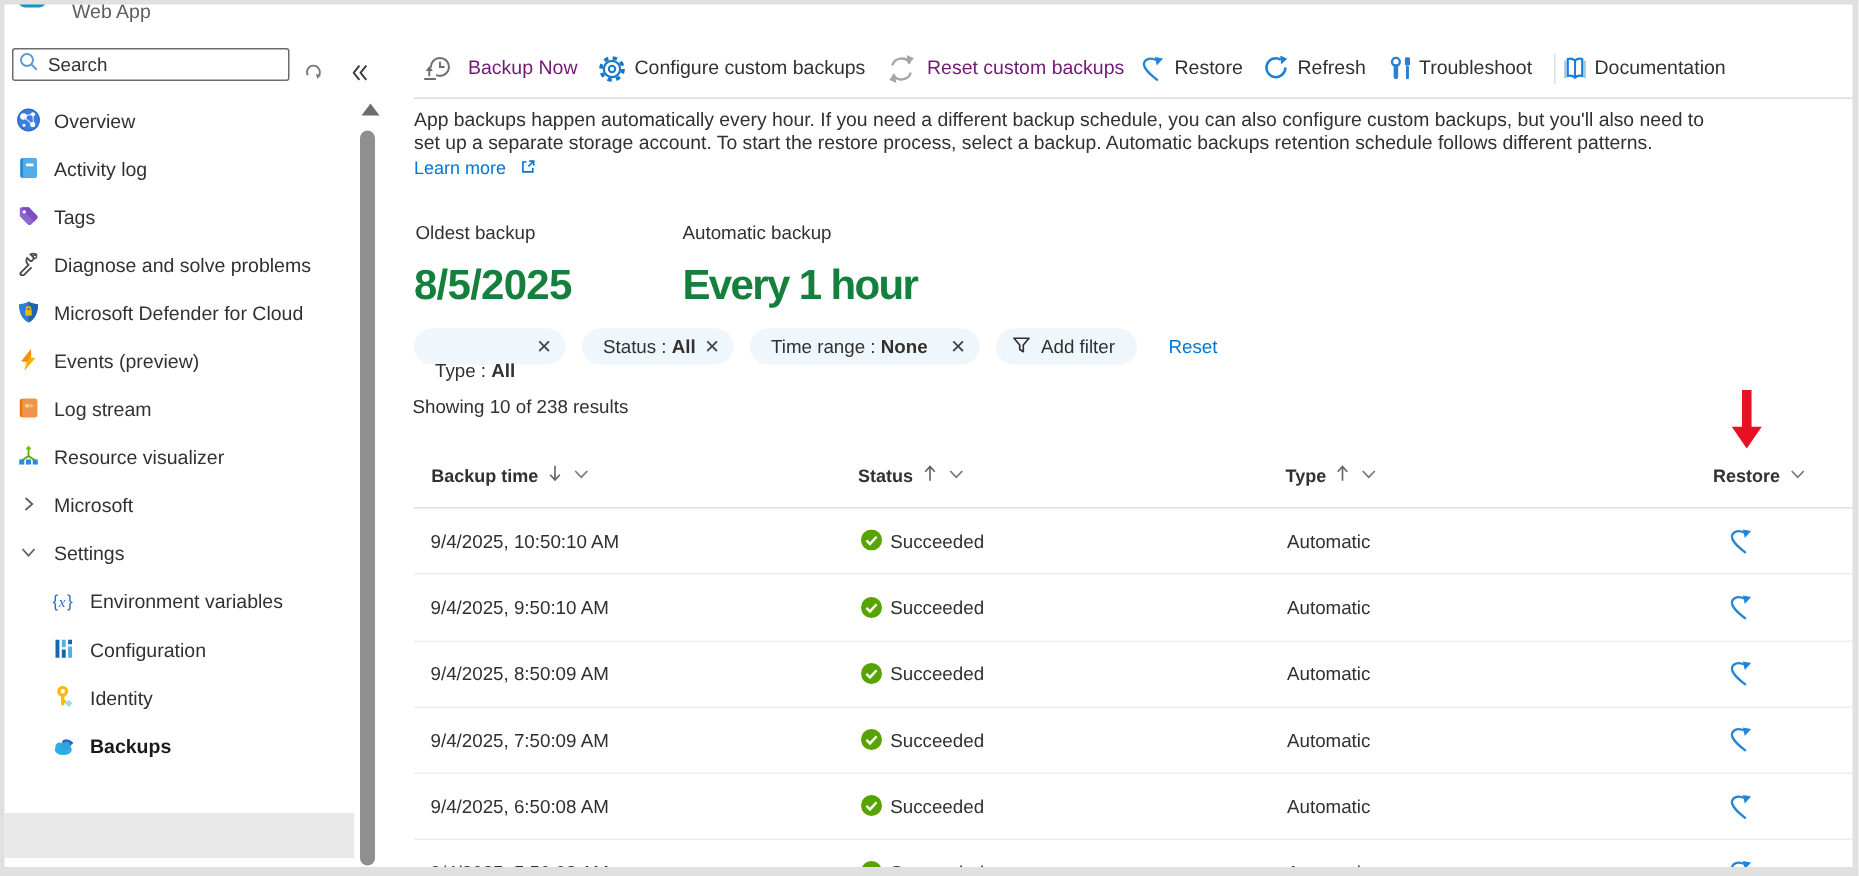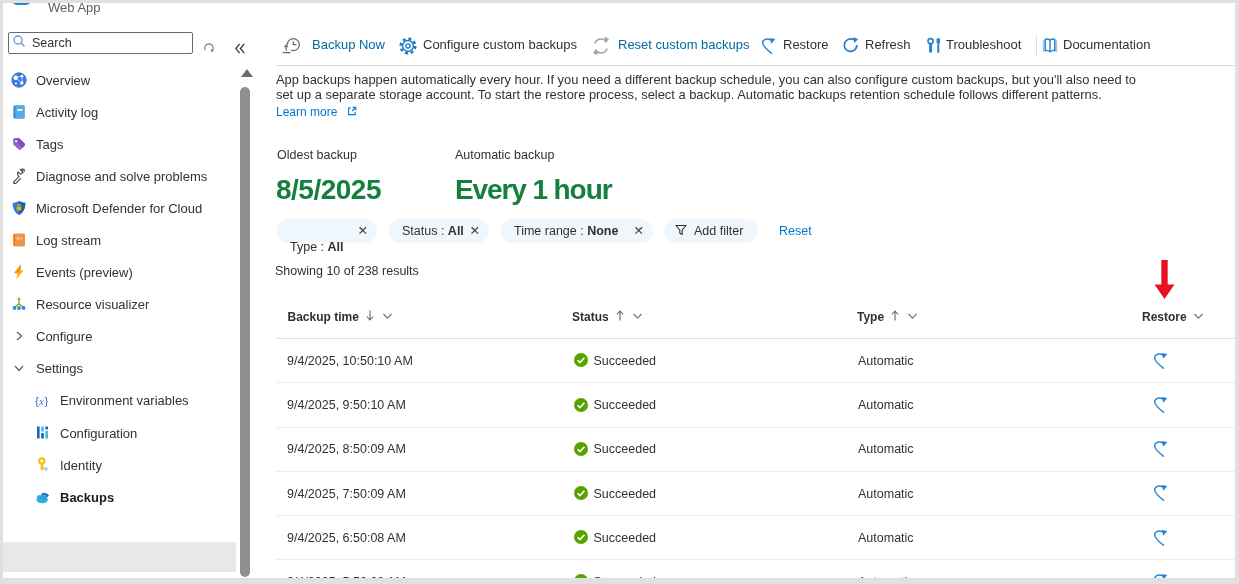--- a/index.html
+++ b/index.html
@@ -2,21 +2,21 @@
 <html><head>
 <meta charset="utf-8">
 <style>
 * { margin:0; padding:0; box-sizing:border-box; }
 html,body { width:1239px; height:584px; overflow:hidden; }
 body { background:#e0e0e0; font-family:"Liberation Sans", sans-serif; }
 #frame { position:absolute; left:0; top:0; width:1239px; height:584px; background:#fff; overflow:hidden; }
 .edge { position:absolute; background:#e0e0e0; z-index:50; }
 .abs { position:absolute; }
 .t { color:#323130; }
-.dis { color:#0369a1; }
+.dis { color:#701a75; }
 
 
 #webapp { left:48px; top:0px; font-size:13px; color:#605e5c; }
 #appicon { left:12px; top:0px; width:19px; height:5px; background:#1892cf; border-radius:0 0 9px 9px; }
 #searchbox { left:8px; top:32px; width:185px; height:22px; border:1px solid #6e6c6a; border-radius:2px; }
 #searchtxt { left:32px; top:36px; font-size:12.5px; color:#323130; }
 #scrolltri { left:241px; top:69px; width:0; height:0; border-left:6px solid transparent; border-right:6px solid transparent; border-bottom:8px solid #6d6d6d; }
 #scrollthumb { left:240px; top:87px; width:10px; height:490px; background:#8f8f8f; border-radius:5px; }
 #menu { left:0; top:63.5px; width:234px; }
 .mi { position:relative; height:32.05px; font-size:13px; color:#323130; }
@@ -120,49 +120,49 @@
         <svg class="ic" viewBox="0 0 16 16">
           <path d="M8 1 C10 2.2 12.4 2.8 14.4 2.8 C14.4 8.2 12.4 12.8 8 15 C3.6 12.8 1.6 8.2 1.6 2.8 C3.6 2.8 6 2.2 8 1 Z" fill="#2f7fd2"></path>
           <path d="M8 1 C10 2.2 12.4 2.8 14.4 2.8 C14.4 8.2 12.4 12.8 8 15 Z" fill="#1f62b0"></path>
           <rect x="5.8" y="6.7" width="4.4" height="3.8" rx="0.8" fill="#f2b200"></rect>
           <path d="M6.7 6.7 V5.9 C6.7 4.2 9.3 4.2 9.3 5.9 V6.7" fill="none" stroke="#f2b200" stroke-width="1.1"></path>
         </svg>
         <span class="lb">Microsoft Defender for Cloud</span>
       </div>
 <div class="mi">
         <svg class="ic" viewBox="0 0 16 16">
+          <path d="M9.8 0.6 L3.2 8.9 L6.8 9.2 L5.2 15.4 L12.6 6.6 L8.7 6.2 Z" fill="#ffb006"></path>
+          <path d="M9.8 0.6 L3.2 8.9 L6.8 9.2 L9.8 5.6 Z" fill="#f78f0a"></path>
+        </svg>
+        <span class="lb">Events (preview)</span>
+      </div>
+<div class="mi">
+        <svg class="ic" viewBox="0 0 16 16">
           <rect x="2.2" y="1.8" width="11.6" height="12.4" rx="1.4" fill="#e8760d"></rect>
           <rect x="3.8" y="1.8" width="10" height="12.4" rx="1.2" fill="#f0944a"></rect>
           <rect x="5.8" y="5.3" width="2.6" height="2.3" rx="0.4" fill="#fbd0a4"></rect>
           <path d="M9.2 5.3 L11.4 6.45 L9.2 7.6 Z" fill="#fbd0a4"></path>
         </svg>
         <span class="lb">Log stream</span>
-      </div>
-<div class="mi">
-        <svg class="ic" viewBox="0 0 16 16">
-          <path d="M9.8 0.6 L3.2 8.9 L6.8 9.2 L5.2 15.4 L12.6 6.6 L8.7 6.2 Z" fill="#ffb006"></path>
-          <path d="M9.8 0.6 L3.2 8.9 L6.8 9.2 L9.8 5.6 Z" fill="#f78f0a"></path>
-        </svg>
-        <span class="lb">Events (preview)</span>
       </div>
 <div class="mi">
         <svg class="ic" viewBox="0 0 16 16">
           <path d="M8 4 V8 M8 8 L3.5 11 M8 8 L12.5 11" stroke="#57a300" stroke-width="1.1" fill="none"></path>
           <path d="M8 1.2 L9.8 3 L8 4.8 L6.2 3 Z" fill="#6bbf21"></path>
           <rect x="1.8" y="10.3" width="3.4" height="3.4" fill="#2e8ad8"></rect>
           <rect x="6.3" y="10.3" width="3.4" height="3.4" fill="#2e8ad8"></rect>
           <rect x="10.8" y="10.3" width="3.4" height="3.4" fill="#2e8ad8"></rect>
         </svg>
         <span class="lb">Resource visualizer</span>
       </div>
 <div class="mi">
         <svg class="chev" viewBox="0 0 12 12">
           <path d="M4 2 L8.5 6 L4 10" fill="none" stroke="#605e5c" stroke-width="1.2"></path>
         </svg>
-        <span class="lb">Configure</span>
+        <span class="lb">Microsoft</span>
       </div>
 <div class="mi">
         <svg class="chev" viewBox="0 0 12 12">
           <path d="M2 4 L6 8.5 L10 4" fill="none" stroke="#605e5c" stroke-width="1.2"></path>
         </svg>
         <span class="lb">Settings</span>
       </div>
 <div class="mi">
         <svg class="ic2" viewBox="0 0 15 15">
           <text x="0" y="11.5" font-size="11.5" fill="#2a70c6" font-family="Liberation Sans">{</text>

